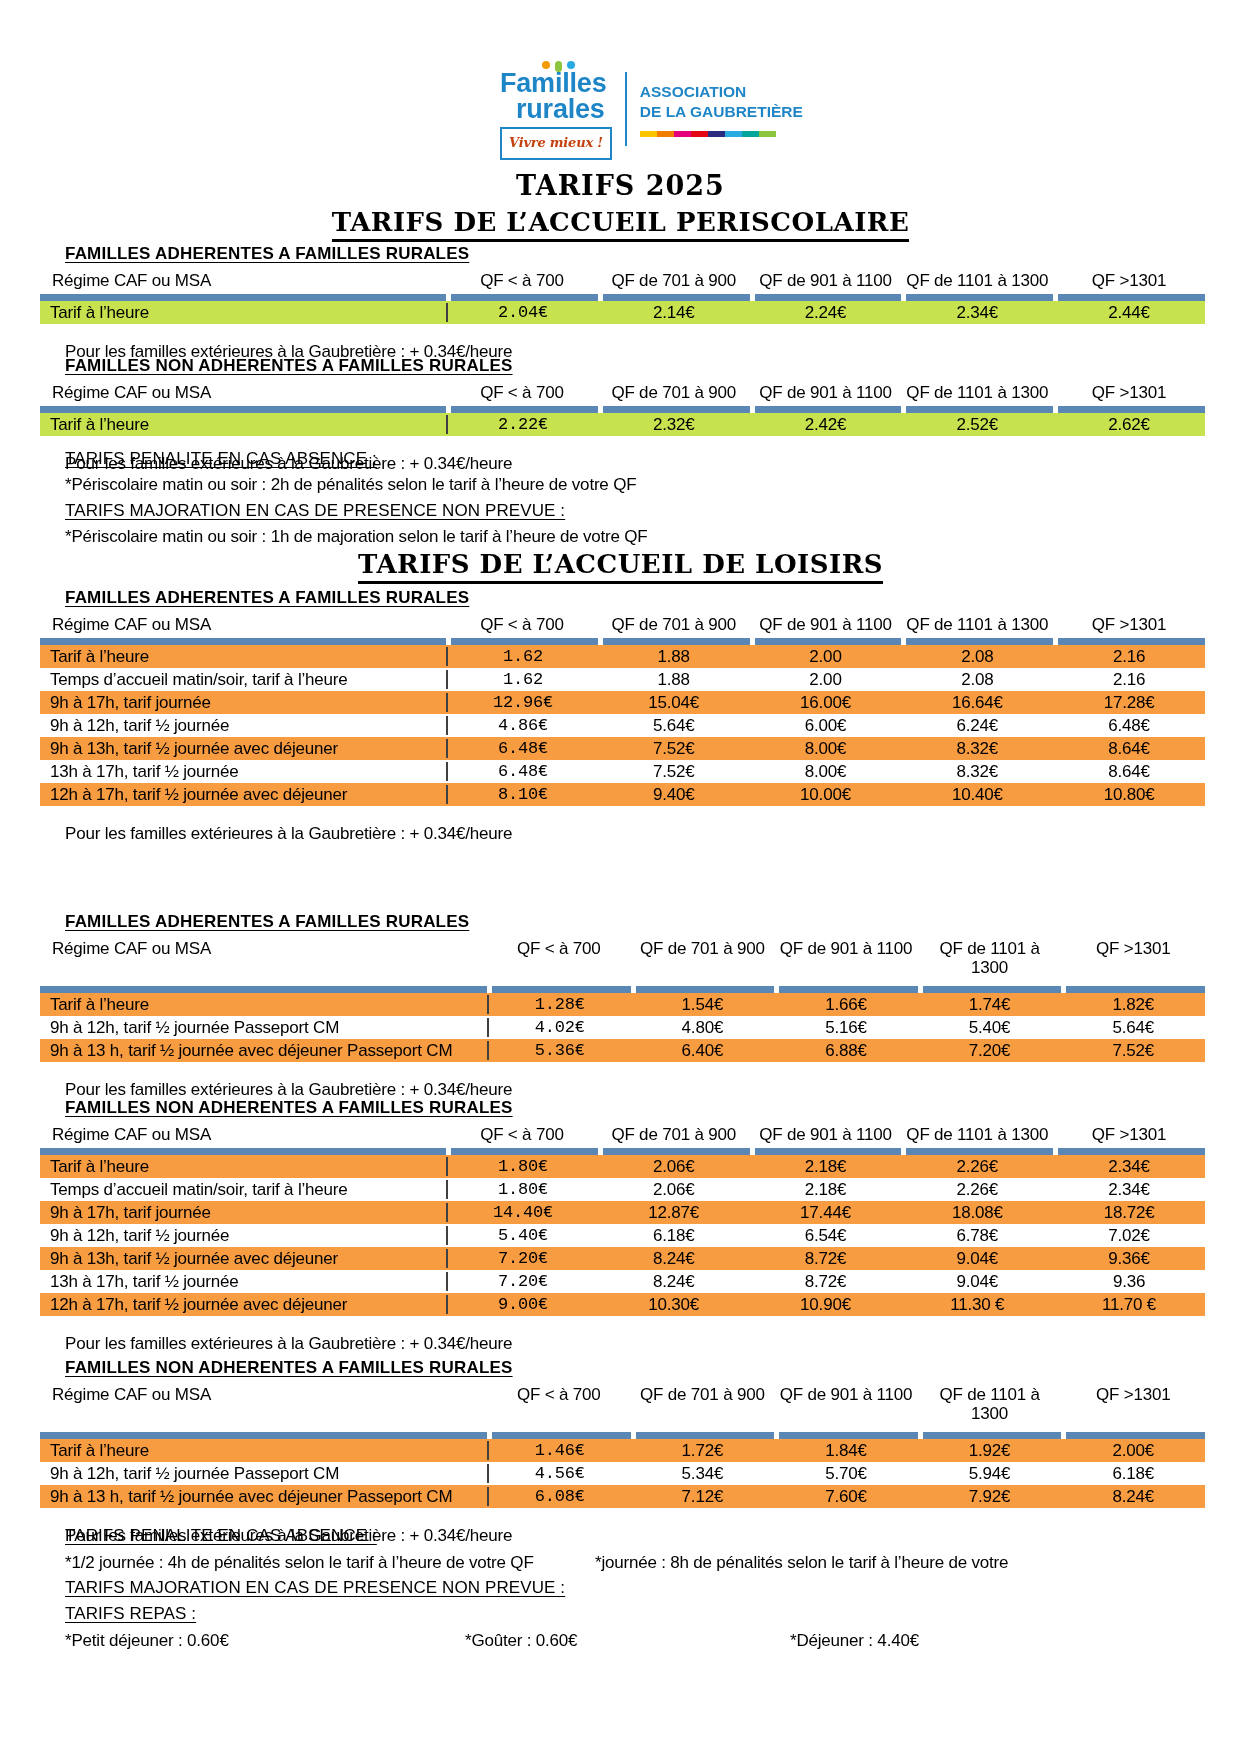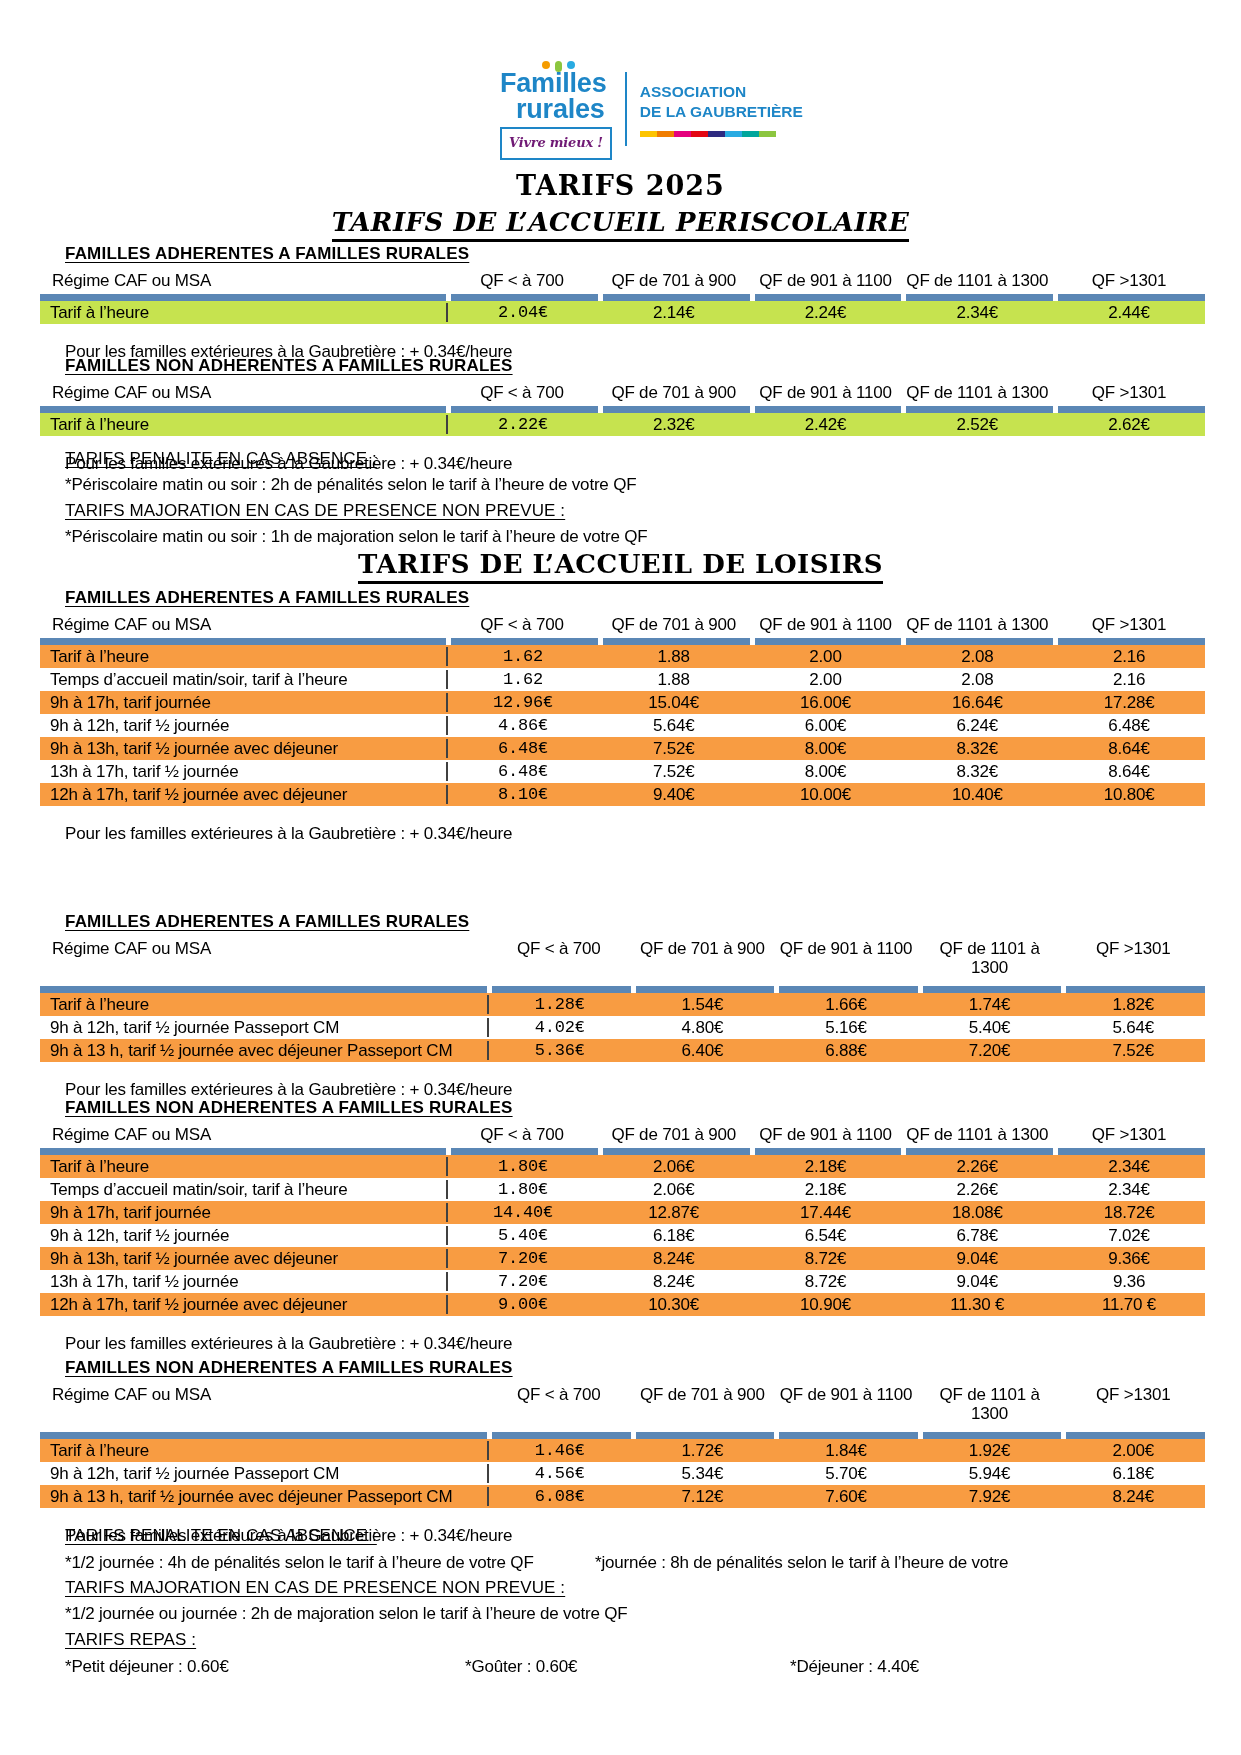--- a/index.html
+++ b/index.html
@@ -9,33 +9,33 @@
   }
   
   .logo{position:absolute;left:500px;top:70px;display:flex;align-items:flex-start;}
   .brand{color:#1e86c7;font-weight:bold;font-size:27px;line-height:26px;position:relative;}
   .brand .b2{padding-left:16px;display:block;}
   .logo-figures{position:absolute;top:-9px;left:42px;display:flex;gap:5px;}
   .logo-figures i{width:8px;height:8px;border-radius:50%;display:inline-block;}
   .fig-orange{background:#f59c00;}
   .fig-green{background:#8cc63f;width:7px!important;height:11px!important;border-radius:4px!important;}
   .fig-blue{background:#29abe2;}
-  .tagline-box{border:2px solid #1e86c7;color:#701a75;font-family:"DejaVu Serif",serif;
+  .tagline-box{border:2px solid #1e86c7;color:#c2410c;font-family:"DejaVu Serif",serif;
     font-style:italic;font-weight:bold;font-size:13px;padding:1px 7px 2px;margin-top:5px;text-align:center;}
   .logo-divider{width:2px;height:74px;background:#1e86c7;margin:2px 13px 0 13px;}
   .assoc{color:#1e86c7;font-weight:bold;font-size:15.5px;line-height:20px;padding-top:12px;letter-spacing:0;}
   .color-bar{display:flex;margin-top:9px;height:6px;}
   .color-bar span{width:17px;height:6px;display:inline-block;}
   
   .doc-title{position:absolute;left:0;width:100%;text-align:center;top:170px;
     font-family:"DejaVu Serif",serif;font-weight:bold;font-size:27px;letter-spacing:1px;}
   .doc-heading{position:absolute;left:0;width:100%;text-align:center;
     font-family:"DejaVu Serif",serif;font-weight:bold;font-size:26px;letter-spacing:0.5px;}
   .doc-heading span{display:inline-block;border-bottom:3px solid #000;padding-bottom:2px;}
-  .h-peri{top:207px;font-style:italic;}
+  .h-peri{top:207px;}
   .h-loisirs{top:549px;}
   
   .table-block{position:absolute;left:40px;width:1165px;--lw:406px;}
   .section-label{margin:0 0 7px 25px;font-weight:bold;font-size:17px;letter-spacing:0.2px;
     text-decoration:underline;text-underline-offset:3px;}
   .t-header{display:grid;grid-template-columns:var(--lw) repeat(5,1fr);align-items:start;margin-bottom:3px;}
   .h-label{padding-left:12px;line-height:19px;}
   .h-col{text-align:center;line-height:19px;white-space:pre-line;}
   .t-bar{display:grid;grid-template-columns:var(--lw) repeat(5,1fr);column-gap:5px;margin-top:4px;}
   .t-bar.after-wrap{margin-top:9px;}
@@ -409,20 +409,19 @@
     <div class="t-note">Pour les familles extérieures à la Gaubretière : + 0.34€/heure</div>
   </div>
 
 <div class="notes notes-bottom">
   <div class="note-title">TARIFS PENALITE EN CAS ABSENCE :</div>
   <div class="split-line">
     <span class="sp-left">*1/2 journée : 4h de pénalités selon le tarif à l’heure de votre QF</span>
     <span class="sp-right">*journée : 8h de pénalités selon le tarif à l’heure de votre</span>
   </div>
   <div class="note-title">TARIFS MAJORATION EN CAS DE PRESENCE NON PREVUE :</div>
-  <div class="note-line">*1/2 journée ou journée : 2h de majoration selon le tarif à l’heure de votre QF</div>
   <div class="note-title">TARIFS REPAS :</div>
   <div class="repas-line">
     <span class="r0">*Petit déjeuner : 0.60€</span>
     <span class="r1">*Goûter : 0.60€</span>
     <span class="r2">*Déjeuner : 4.40€</span>
   </div>
 </div>
 
 </body></html>

